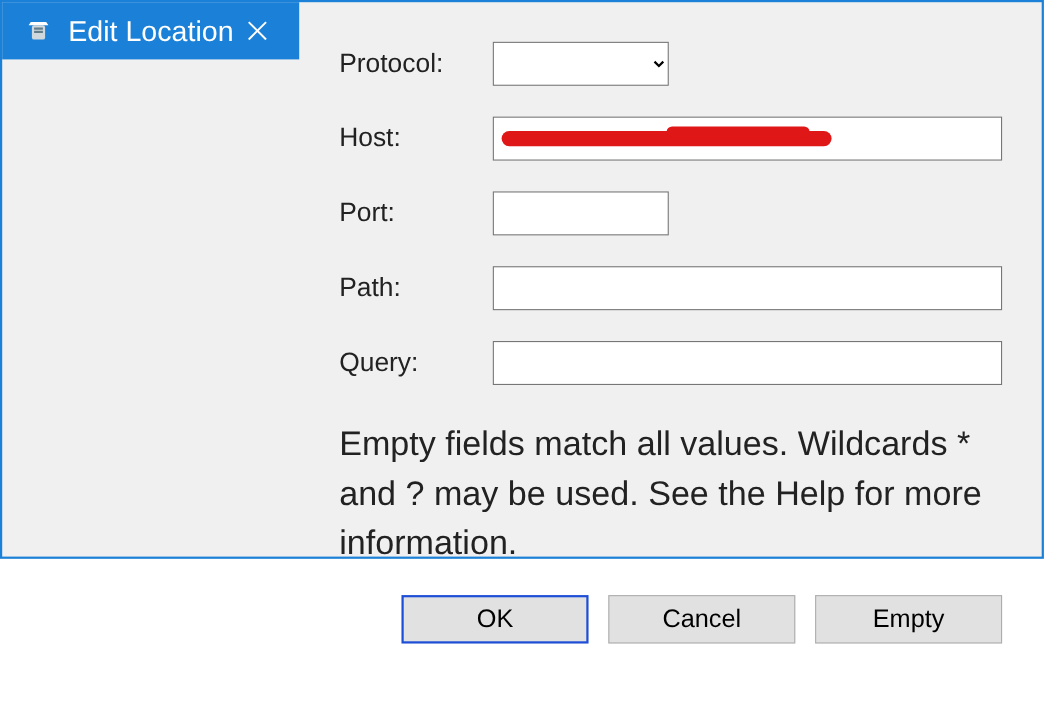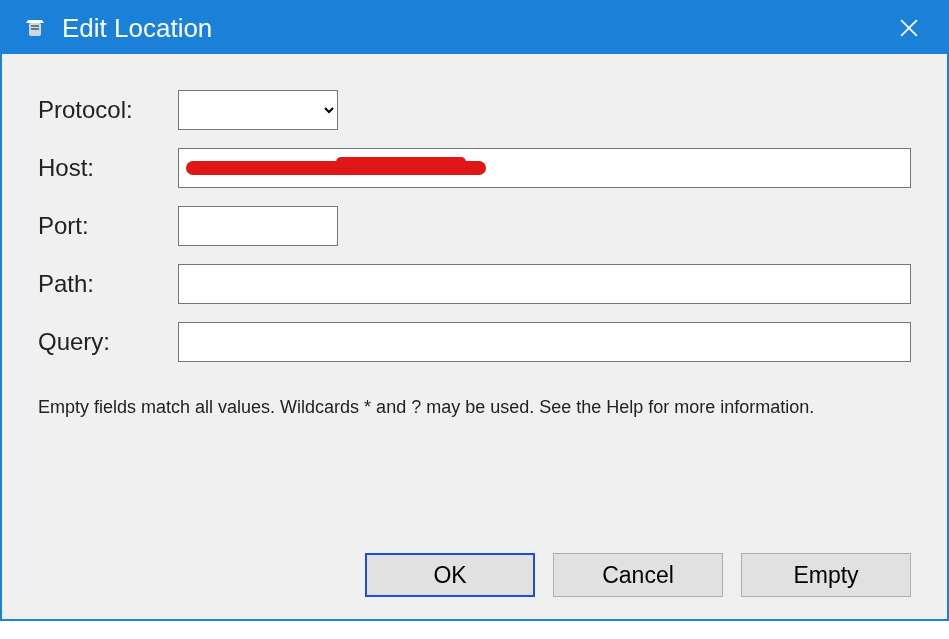--- a/index.html
+++ b/index.html
@@ -3,24 +3,24 @@
 <meta charset="utf-8">
 <style>
   * { box-sizing: border-box; }
   html, body {
     margin: 0; padding: 0;
     width: 949px; height: 639px;
     font-family: "Segoe UI", Tahoma, sans-serif;
     background: #fff;
   }
   .window {
-    width: 949px; height: 621px;
+    width: 949px; height: 508px;
     border: 2px solid #1a80d8;
     background: #f0f0f0;
-    display: flex; flex-direction: column;
+    display: flex; flex-direction: row;
   }
   .titlebar {
     height: 52px;
     background: #1a80d8;
     display: flex; align-items: center;
     padding: 0 16px 0 20px;
     color: #fff;
   }
   .titlebar .app-icon {
     width: 26px; height: 26px;
@@ -38,21 +38,21 @@
     color: #fff;
     cursor: pointer;
   }
   .body {
     flex: 1;
     padding: 36px 36px 22px 36px;
     display: flex; flex-direction: column;
     font-size: 24px;
     color: #222;
   }
-  .form { display: flex; flex-direction: column; gap: 18px; }
+  .form { display: flex; flex-direction: column; gap: 28px; }
   .row { display: flex; align-items: center; }
   .lbl { width: 140px; }
   .field-wrap { flex: 1; display: flex; }
   select.protocol {
     width: 160px; height: 40px;
     font-size: 22px;
     padding: 18px 8px;
     border: 1px solid #767676;
     background: #fff;
   }
@@ -81,21 +81,21 @@
     position: absolute;
     background: #e01717;
     border-radius: 10px;
   }
   .redaction::after {
     top: -4px; left: 150px;
     width: 130px; height: 10px;
   }
   .hint {
     margin-top: 32px;
-    font-size: 18px;
+    font-size: 31px;
     line-height: 1.45;
     color: #222;
     max-width: 840px;
   }
   .buttons {
     margin-top: auto;
     display: flex; justify-content: flex-end; gap: 18px;
     padding-top: 24px;
   }
   button.dlg {

